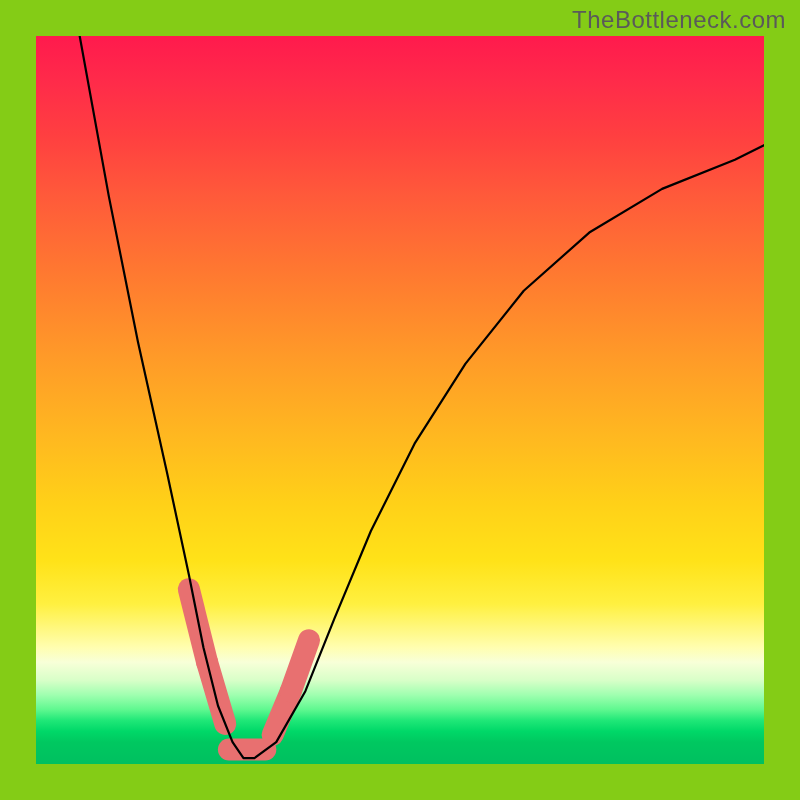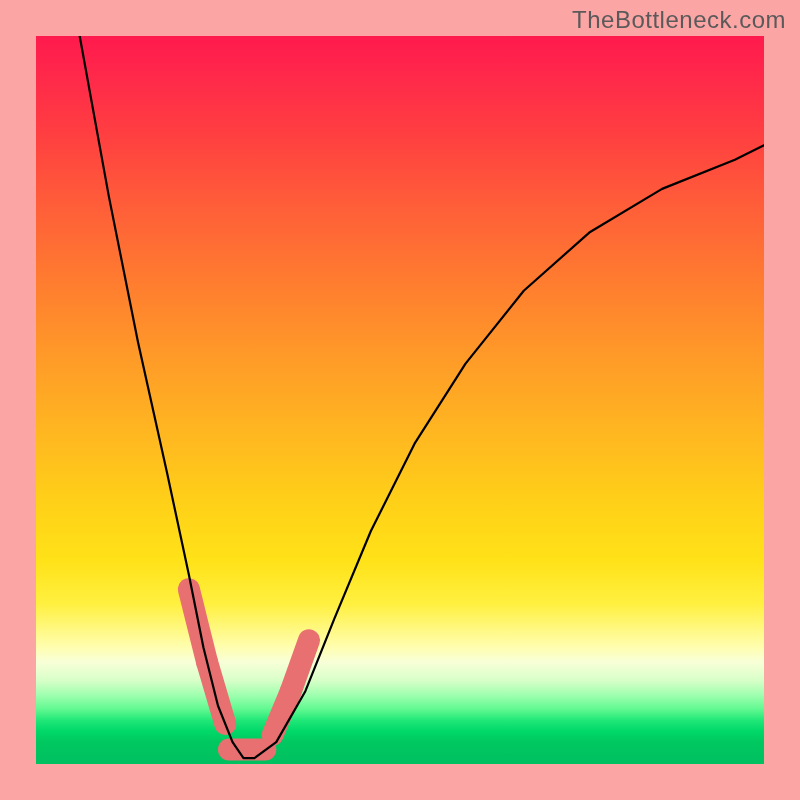--- a/index.html
+++ b/index.html
@@ -10,21 +10,21 @@
     background: #000;
     overflow: hidden;
     font-family: Arial, Helvetica, sans-serif;
   }
   .frame {
     position: absolute;
     left: 0;
     top: 0;
     width: 800px;
     height: 800px;
-    background: #fca5a5;
+    background: #84cc16;
   }
   .plot {
     position: absolute;
     left: 36px;
     top: 36px;
     width: 728px;
     height: 728px;
     background: linear-gradient(to bottom,
       #ff1a4d 0%,
       #ff2a4a 6%,

